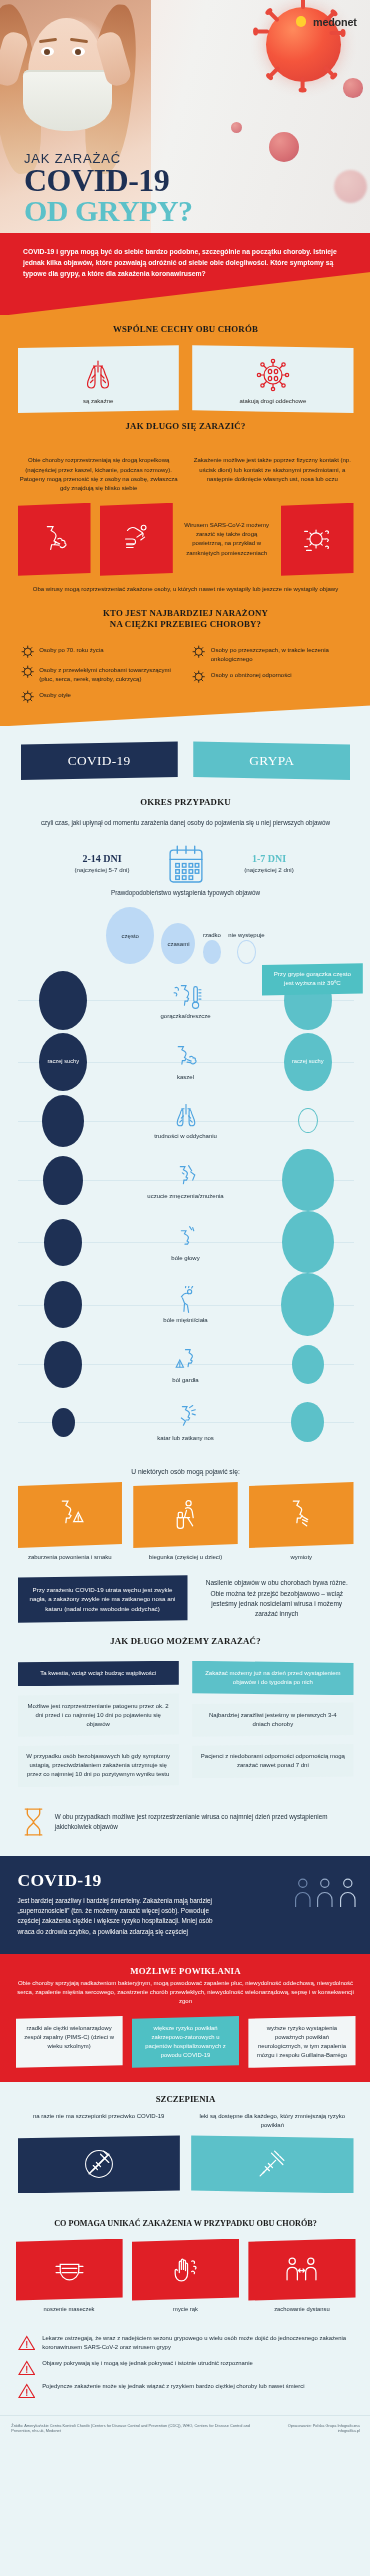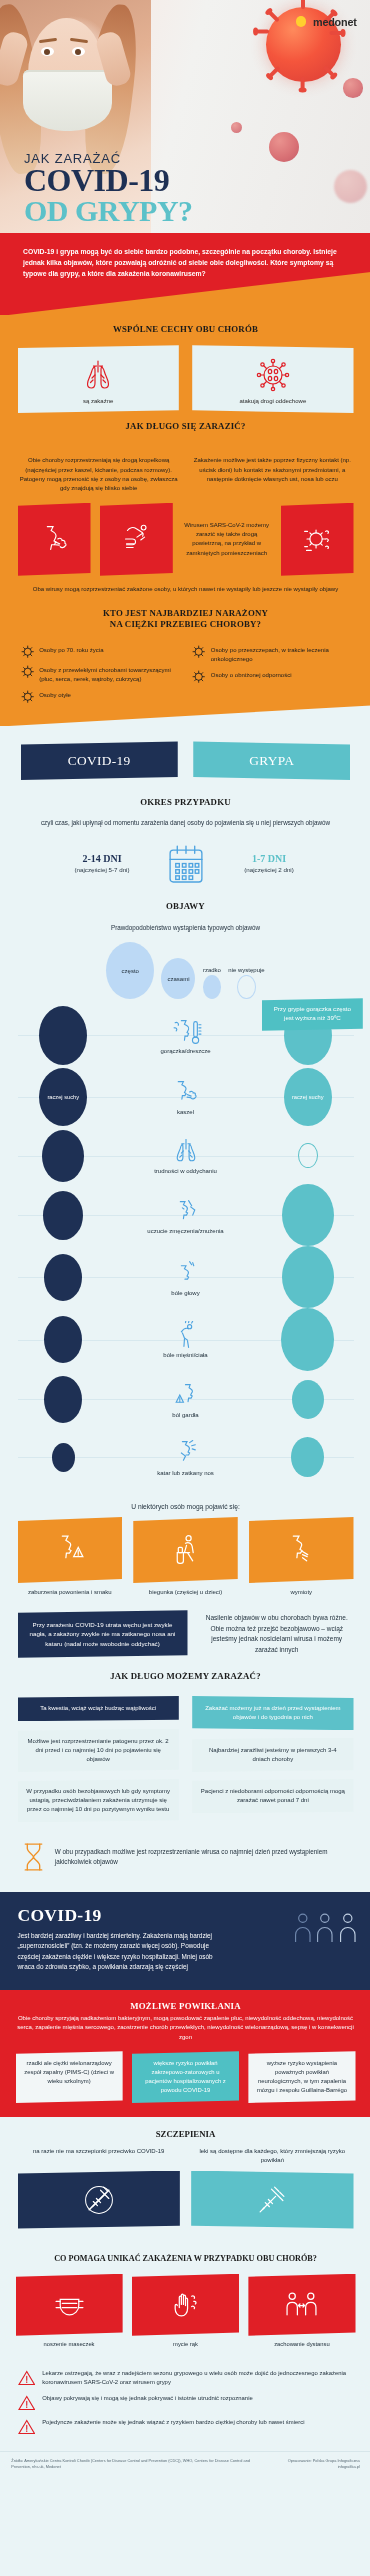--- a/index.html
+++ b/index.html
@@ -470,21 +470,20 @@
             <rect x="32" y="66" width="7" height="7"></rect>
           <rect x="45" y="66" width="7" height="7"></rect>
         </svg>
       </div>
       <div class="inc-val">
         <div class="inc-big f">1-7 DNI</div>
         <div class="inc-small">(najczęściej 2 dni)</div>
       </div>
     </div>
 
-    <div class="sec-title dark">OBJAWY</div>
     <div class="sub">Prawdopodobieństwo wystąpienia typowych objawów</div>
 
     <div class="legend">
       <div class="lg">
         <div class="bub" style="width:48px;height:57px">często</div>
       </div>
       <div class="lg">
         <div class="bub" style="width:34px;height:41px">czasami</div>
       </div>
       <div class="lg">

